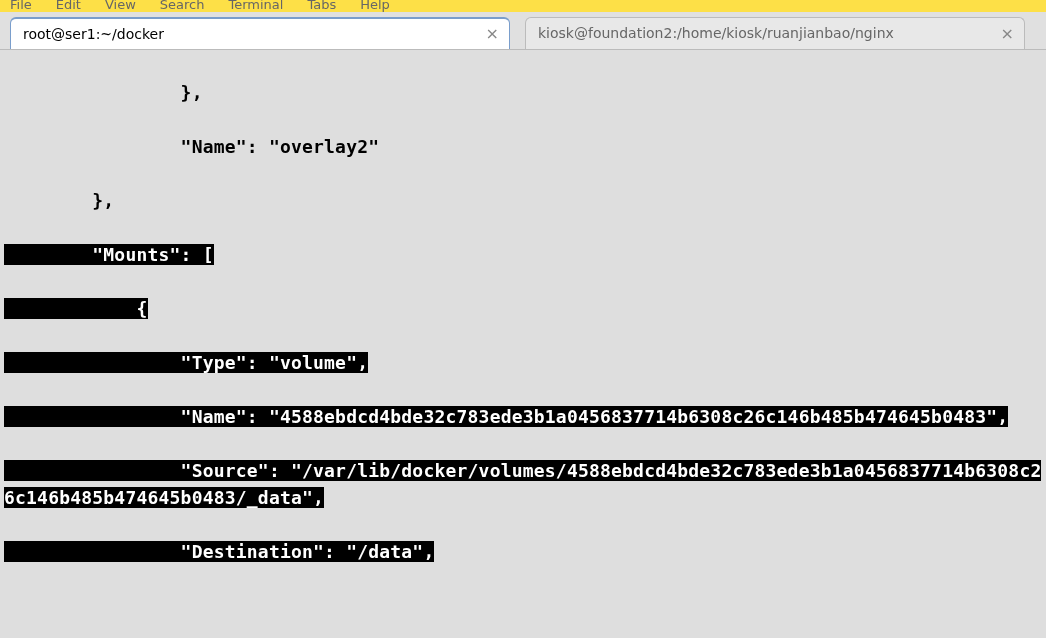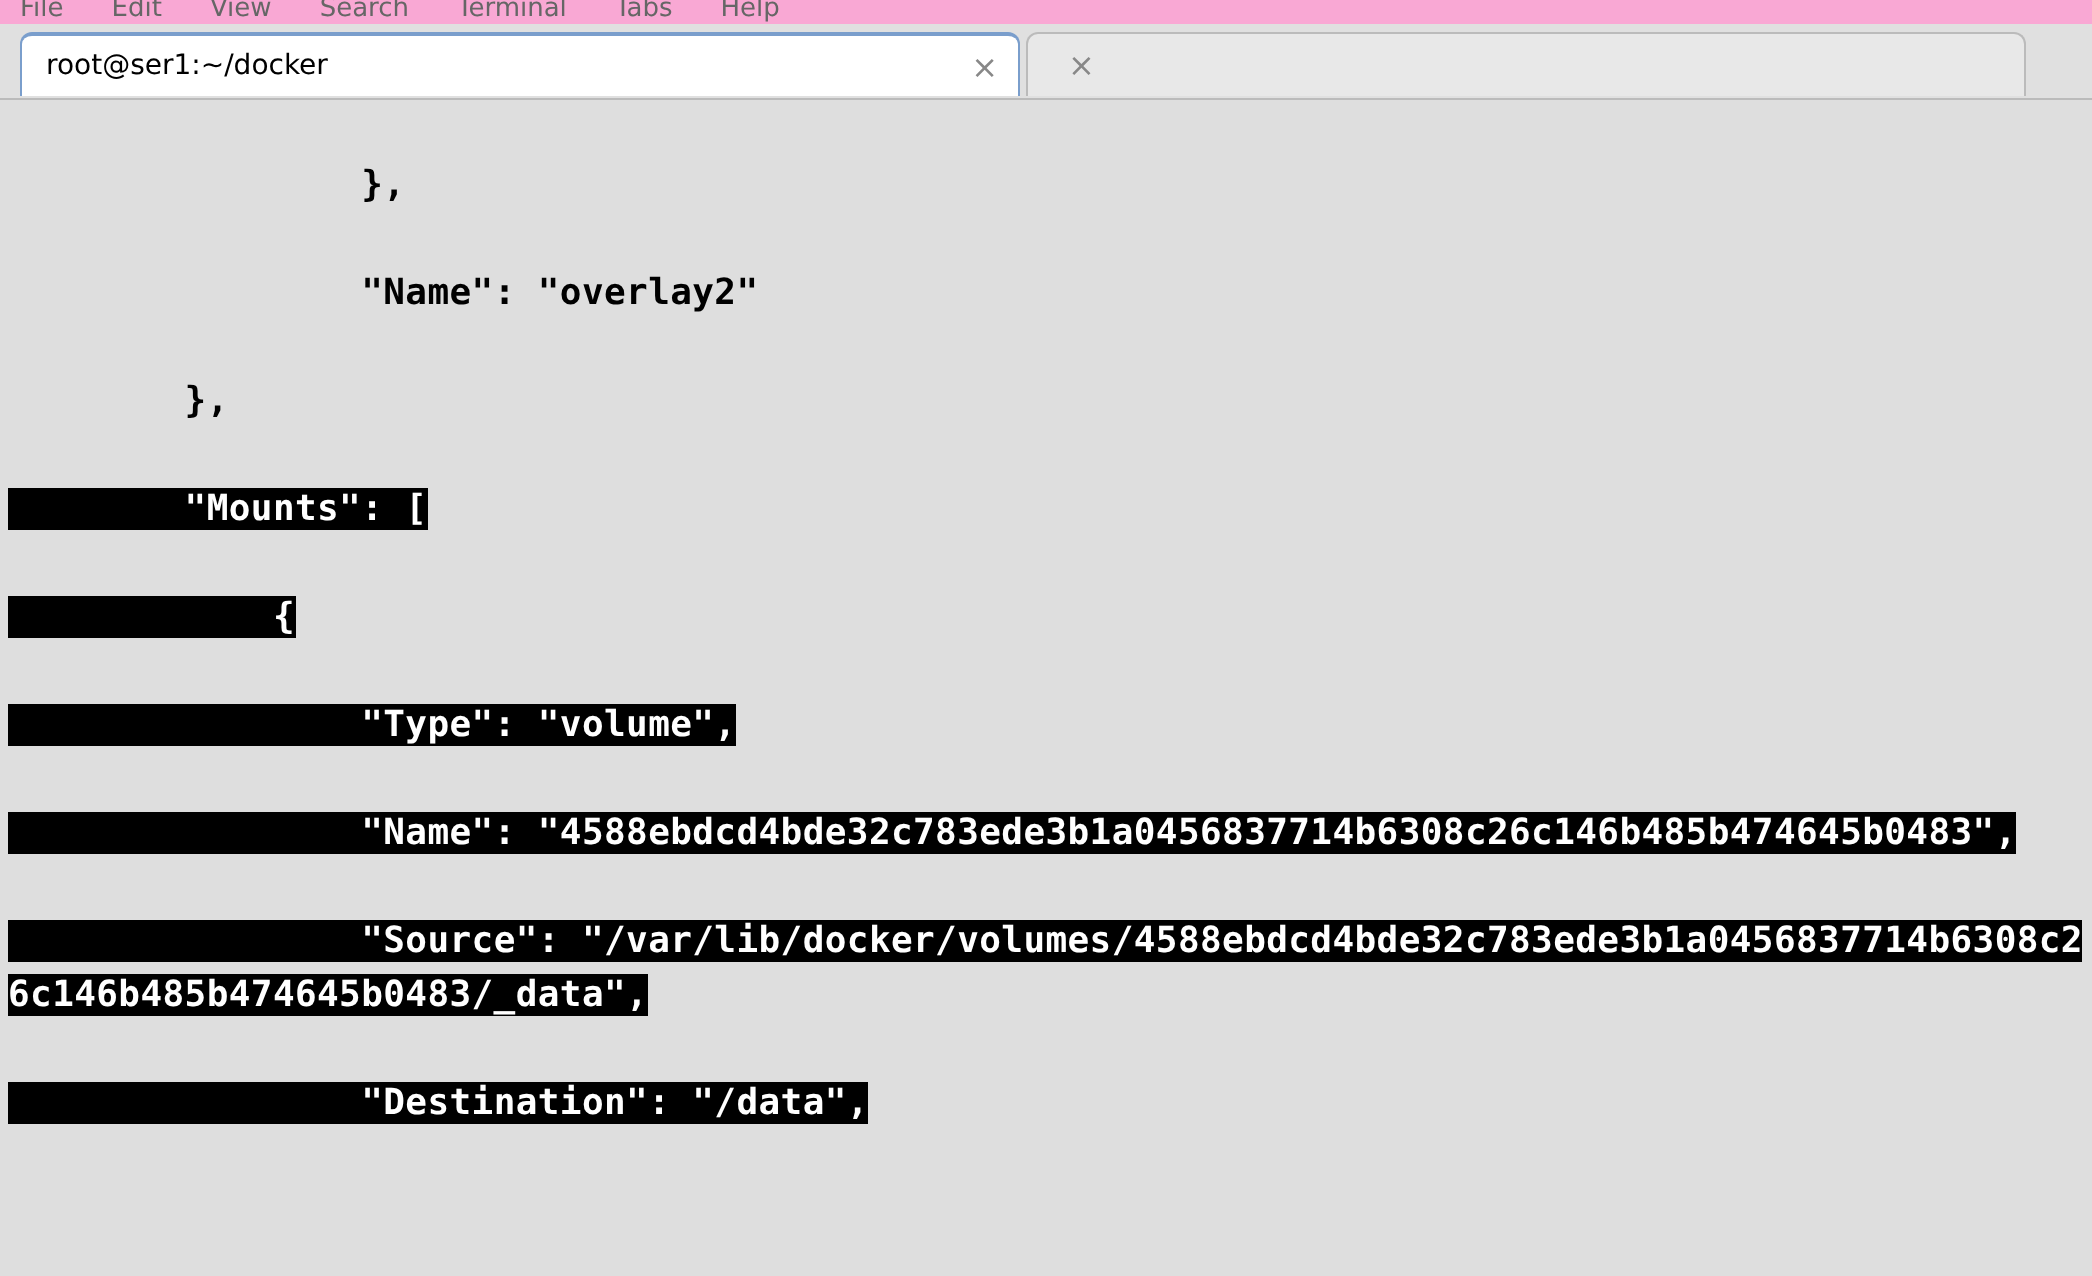--- a/index.html
+++ b/index.html
@@ -5,39 +5,39 @@
   * { margin: 0; padding: 0; box-sizing: border-box; }
   body {
     width: 1046px;
     height: 638px;
     background: #f5f5f5;
     font-family: "DejaVu Sans", sans-serif;
     overflow: hidden;
   }
   .menubar {
     height: 12px;
-    background: #f9a8d4;
+    background: #fde047;
     display: flex;
     gap: 24px;
     padding: 0 10px;
     font-size: 13px;
     color: #666;
     align-items: flex-end;
     overflow: hidden;
   }
   .menubar-item { cursor: pointer; }
   .tabs-row {
     display: flex;
     background: #e0e0e0;
     border-bottom: 1px solid #bbb;
     padding-top: 4px;
     padding-left: 10px;
-    gap: 4px;
+    gap: 16px;
     height: 38px;
-    align-items: flex-start;
+    align-items: center;
   }
   .tab {
     display: flex;
     align-items: center;
     justify-content: space-between;
     padding: 6px 10px 6px 12px;
     border: 1px solid #bbb;
     border-bottom: none;
     border-top-left-radius: 6px;
     border-top-right-radius: 6px;
@@ -95,20 +95,21 @@
   <span class="menubar-item">Tabs</span>
   <span class="menubar-item">Help</span>
 </div>
 
 <div class="tabs-row">
   <div class="tab active">
     <span>root@ser1:~/docker</span>
     <span class="close">×</span>
   </div>
   <div class="tab inactive">
+    <span>kiosk@foundation2:/home/kiosk/ruanjianbao/nginx</span>
     <span class="close">×</span>
   </div>
 </div>
 
 <div class="terminal">
 <div class="term-line">                },</div>
 <div class="term-line">                "Name": "overlay2"</div>
 <div class="term-line"><span>        },</span></div>
 <div class="term-line"><span class="sel">        "Mounts": [</span></div>
 <div class="term-line"><span class="sel">            {</span></div>

